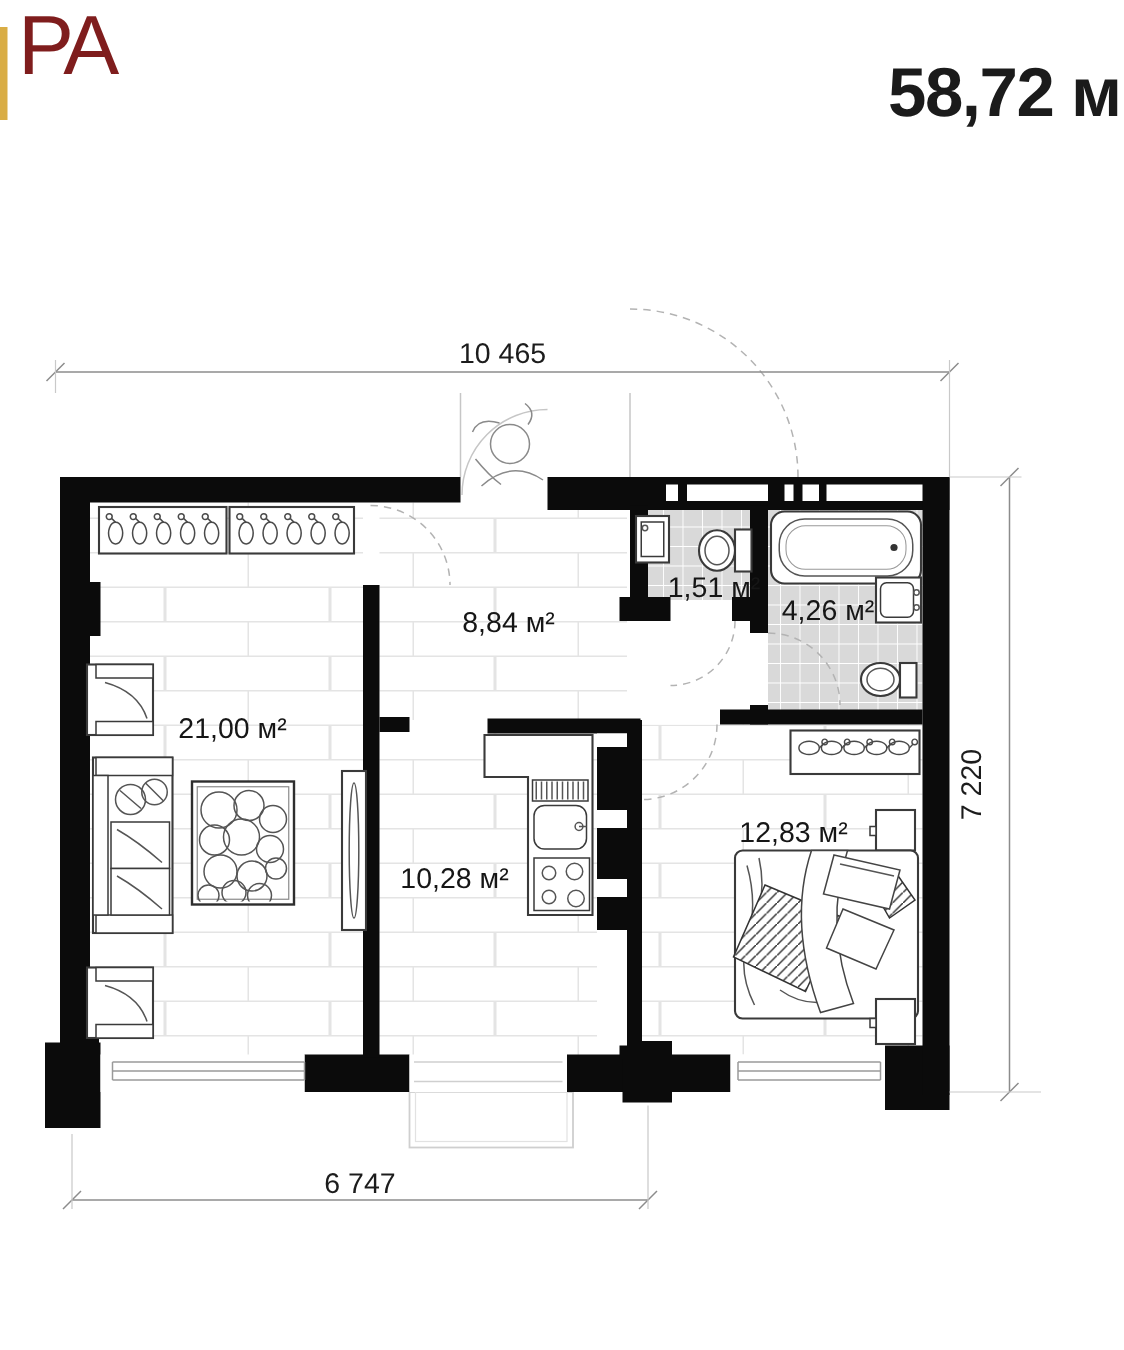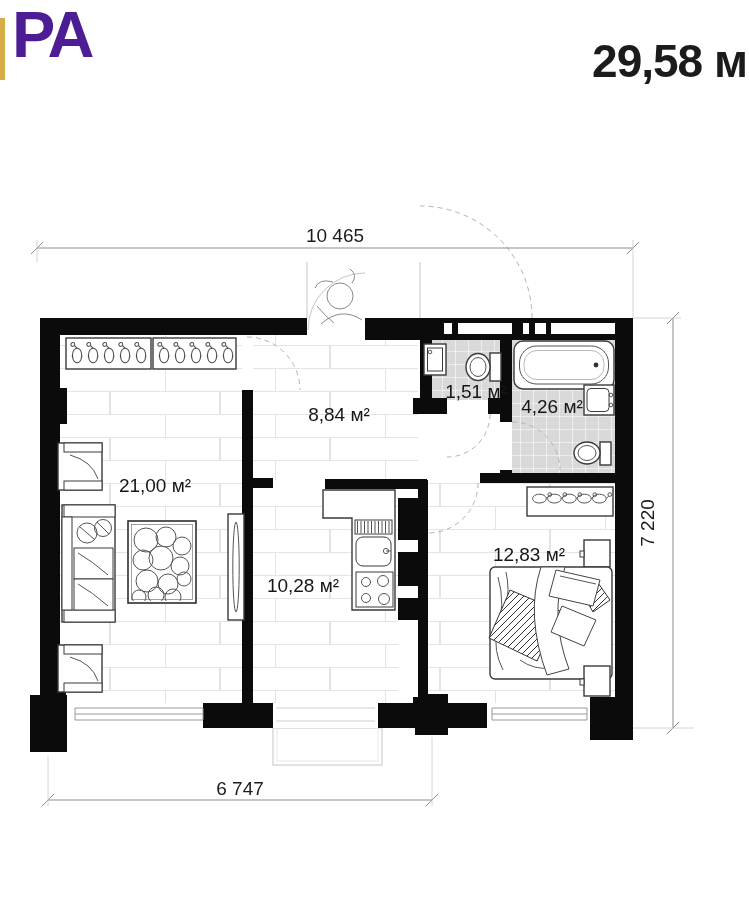--- a/index.html
+++ b/index.html
@@ -1,20 +1,20 @@
 <!DOCTYPE html>
 <html><head>
 <meta charset="utf-8">
 <style>
   html,body{margin:0;padding:0;background:#fff;}
   .page{position:relative;width:749px;height:900px;background:#ffffff;overflow:hidden;
         font-family:"Liberation Sans",sans-serif;}
   .logo{position:absolute;top:2px;left:0;height:100px;}
-  .logo-text{display:inline-block;margin-left:12px;font-weight:700;font-size:65px;line-height:1;
-             letter-spacing:-3px;color:#4c1d95;}
+  .logo-text{display:inline-block;margin-left:12px;font-weight:400;font-size:56px;line-height:1;
+             letter-spacing:-3px;color:#7f1d1d;}
   .logo-sliver{position:absolute;left:0;top:16px;width:5px;height:62px;background:#d9ad45;}
   .total-area{position:absolute;top:34px;right:2px;font-weight:800;font-size:46px;
               letter-spacing:-1px;color:#1b1b1b;white-space:nowrap;}
   svg{position:absolute;left:0;top:0;}
   .wall{fill:#0b0b0b;}
   .niche{fill:#ffffff;}
   .furn{fill:#ffffff;stroke:#3a3a3a;stroke-width:1.4;}
   .furn2{fill:#ffffff;stroke:#3a3a3a;stroke-width:1;}
   .line{fill:none;stroke:#555555;stroke-width:1;}
   .thin{fill:none;stroke:#999999;stroke-width:0.7;}
@@ -33,21 +33,21 @@
 </head>
 <body>
 
 <div class="page">
 
   <div class="logo">
     <span class="logo-sliver"></span>
     <span class="logo-text">PA</span>
   </div>
 
-  <div class="total-area">29,58 м</div>
+  <div class="total-area">58,72 м</div>
 
   <svg width="749" height="900" viewBox="0 0 749 900">
     <defs>
       <pattern id="tile" width="13" height="13" patternUnits="userSpaceOnUse">
         <rect width="13" height="13" fill="#d9d9d9"></rect>
         <path d="M13 0 H0 V13" fill="none" stroke="#ffffff" stroke-width="1.2"></path>
       </pattern>
       <pattern id="bricks" width="110" height="46" patternUnits="userSpaceOnUse">
         <rect width="110" height="46" fill="#ffffff"></rect>
         <path d="M0,0.5 H110 M0,23.5 H110 M55.5,0 V23.5 M0.5,23.5 V46 M109.5,23.5 V46" stroke="#e4e4e4" stroke-width="1" fill="none"></path>

